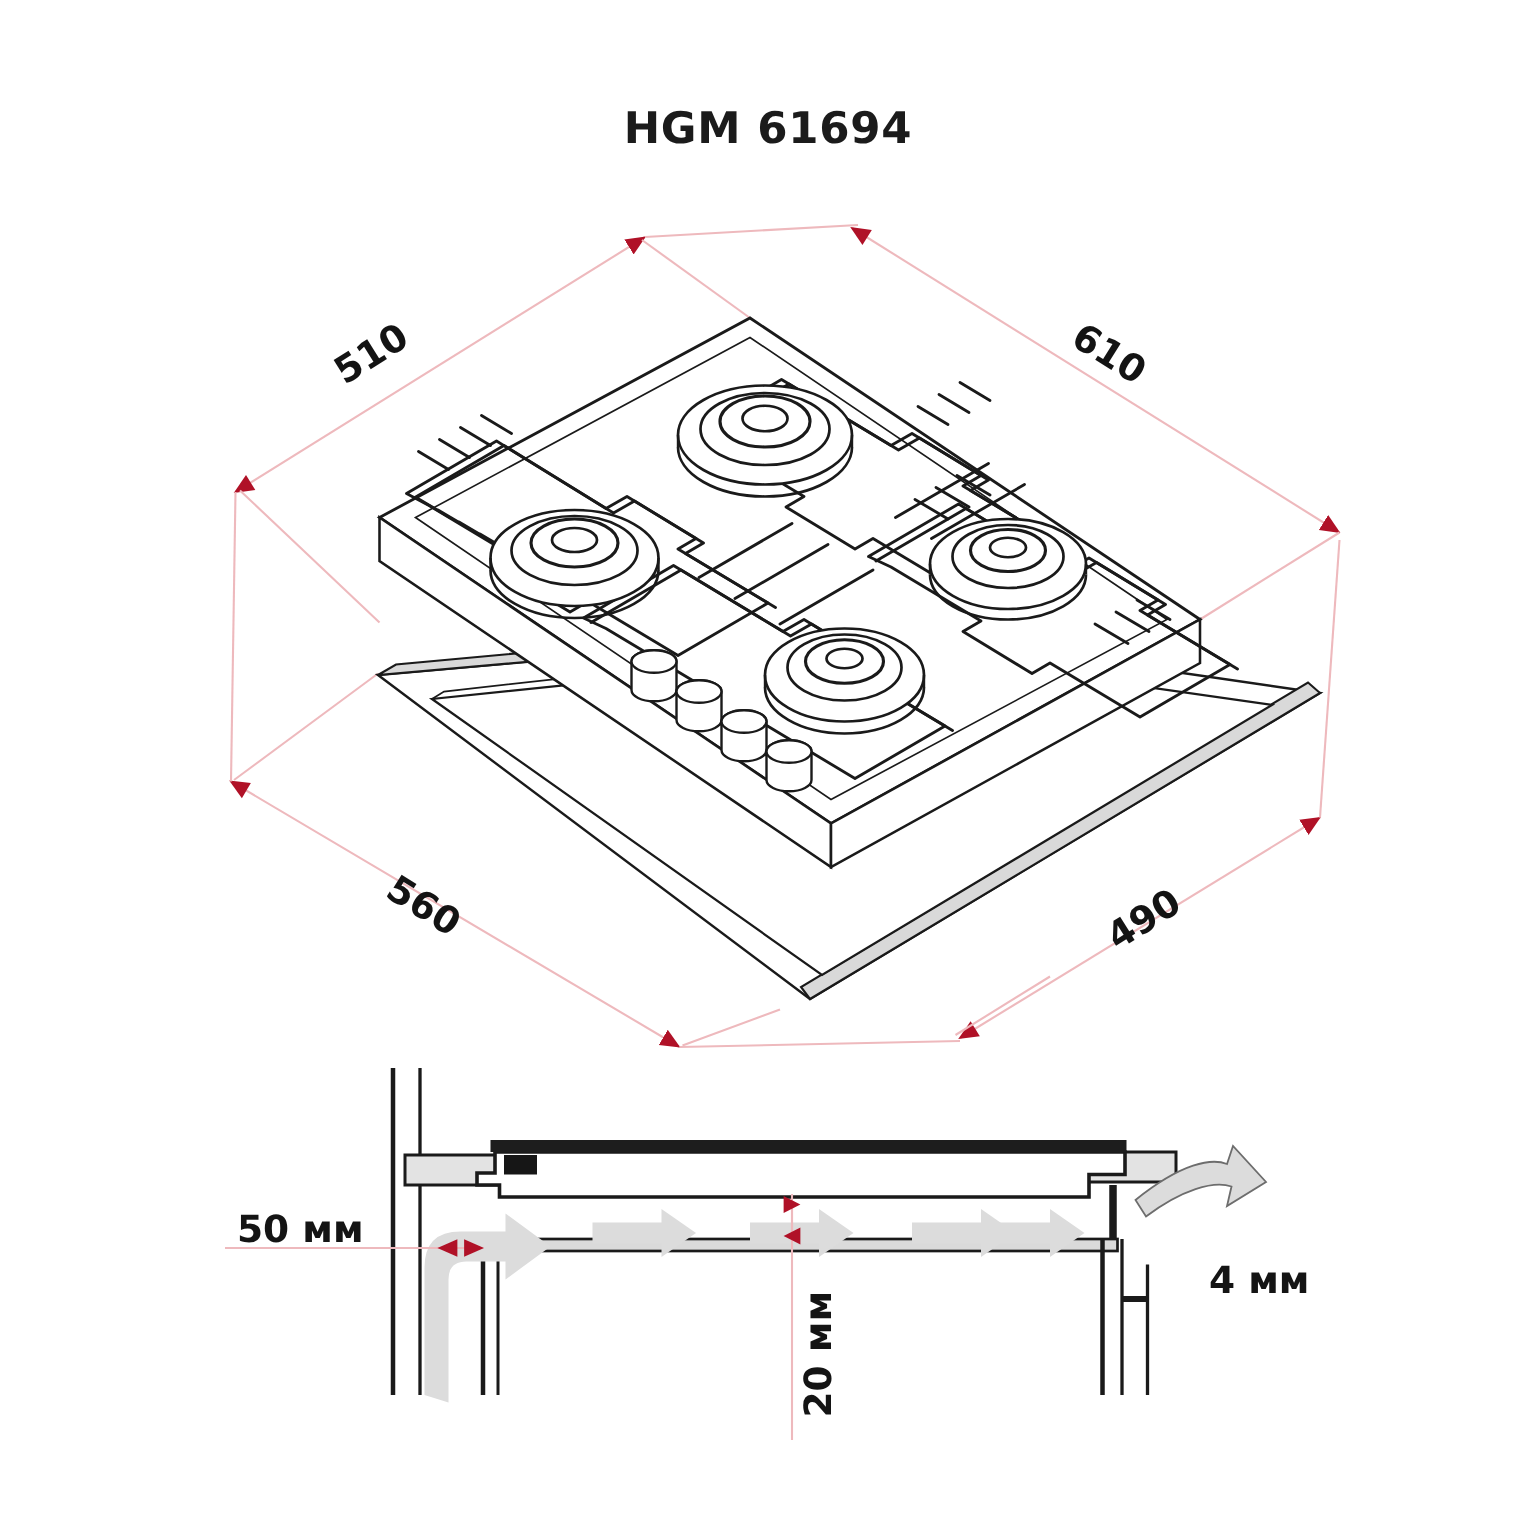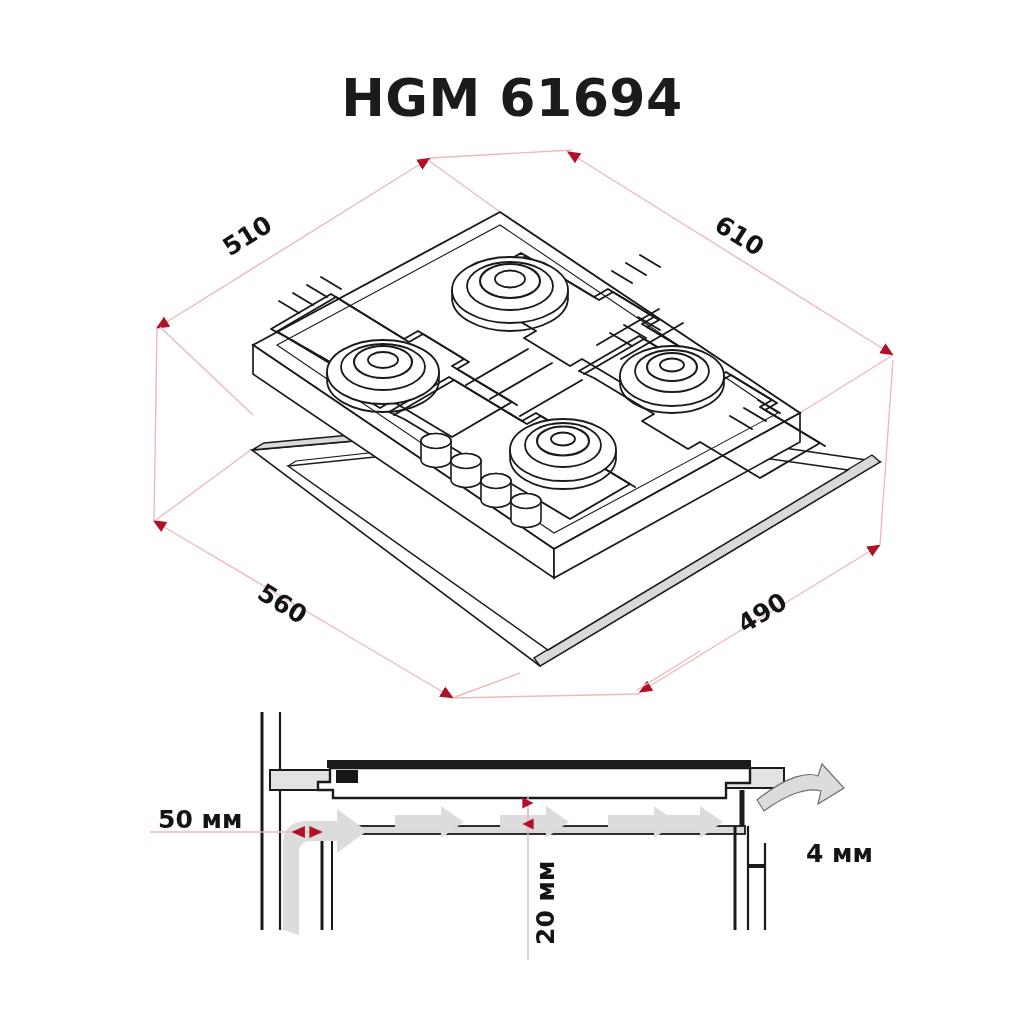--- a/index.html
+++ b/index.html
@@ -1,21 +1,21 @@
 <!DOCTYPE html>
 <html><head>
 <meta charset="utf-8">
 <style>
   html,body{margin:0;padding:0;background:#fff;}
   body{width:1024px;height:1024px;overflow:hidden;
        font-family:"DejaVu Sans","Liberation Sans",sans-serif;}
   #stage{position:relative;width:1024px;height:1024px;background:#ffffff;}
   #title{
     position:absolute;left:0;top:68px;width:1024px;text-align:center;
-    font-size:52px;font-weight:700;color:#1b1b1b;letter-spacing:.5px;
+    font-size:29px;font-weight:700;color:#1b1b1b;letter-spacing:.5px;
     font-family:"DejaVu Sans","Liberation Sans",sans-serif;
   }
   svg{position:absolute;left:0;top:0;}
   .dimtext{
     font-family:"DejaVu Sans","Liberation Sans",sans-serif;
     font-size:25px;font-weight:600;fill:#131313;
   }
   .mmtext{
     font-family:"DejaVu Sans","Liberation Sans",sans-serif;
     font-size:25px;font-weight:600;fill:#141414;

